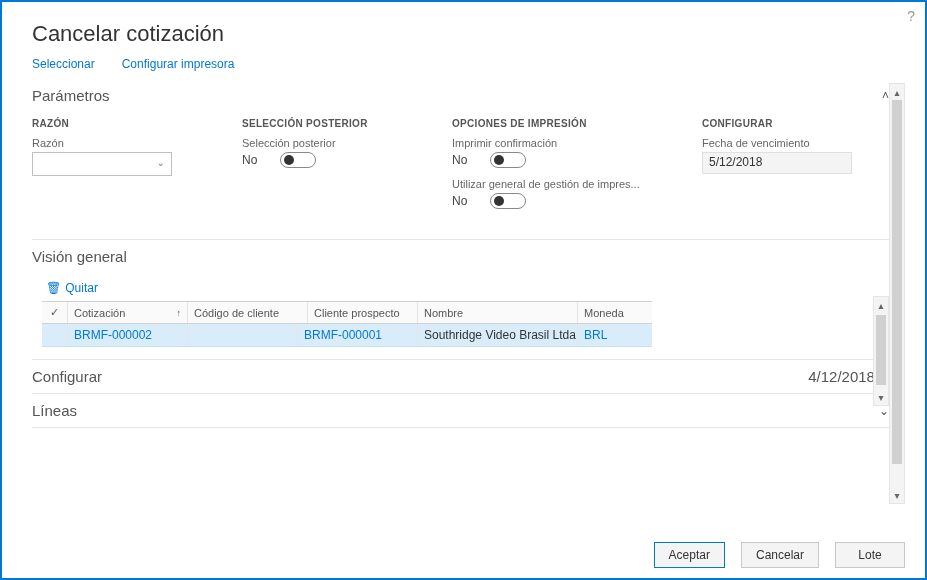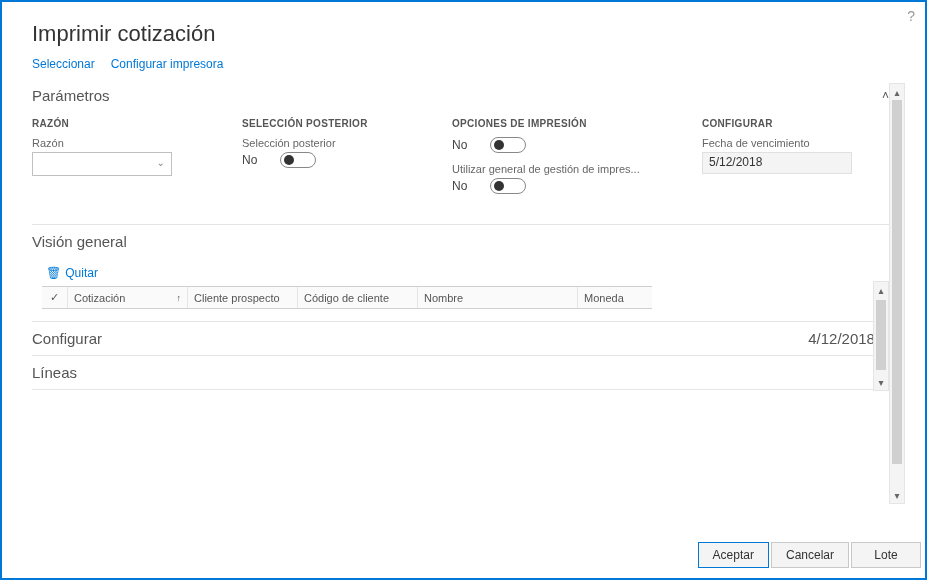--- a/index.html
+++ b/index.html
@@ -1,20 +1,20 @@
 <!DOCTYPE html>
 <html><head>
 <meta charset="utf-8">
 <style>
   * { box-sizing: border-box; }
   html, body { margin: 0; padding: 0; font-family: "Segoe UI", Arial, sans-serif; font-size: 12px; color: #333; background: #fff; }
   .window { width: 927px; height: 580px; border: 2px solid #0078d7; position: relative; padding: 15px 20px 50px 30px; }
   .help-icon { position: absolute; top: 6px; right: 10px; color: #999; font-size: 14px; cursor: pointer; }
   .page-title { font-size: 22px; font-weight: 300; color: #333; margin: 4px 0 10px 0; }
-  .top-row { display: flex; align-items: center; gap: 16px; margin-bottom: 10px; }
+  .top-row { display: flex; align-items: center; gap: 27px; margin-bottom: 10px; }
   .link { color: #0078d7; cursor: pointer; font-size: 12px; }
   .msg-box { border: 1px solid #b0b0b0; padding: 10px 40px; font-size: 12px; color: #333; margin-left: 110px; }
   .scroll-area { height: 425px; overflow-y: hidden; position: relative; padding-right: 16px; }
   .vscroll { position: absolute; right: 0; top: 2px; bottom: 2px; width: 16px; background: #f4f4f4; border: 1px solid #e5e5e5; }
   .vscroll .arrow { height: 16px; display: flex; align-items: center; justify-content: center; color: #666; font-size: 10px; }
   .vscroll .track { position: absolute; top: 16px; bottom: 16px; left: 0; right: 0; }
   .vscroll .thumb { position: absolute; left: 2px; right: 2px; background: #d0d0d0; }
   .vscroll .arrow.down { position: absolute; bottom: 0; left: 0; right: 0; }
 
   .section-header { display: flex; align-items: center; justify-content: space-between; padding: 6px 0; color: #555; font-size: 15px; font-weight: 400; }
@@ -53,31 +53,31 @@
   .grid-row { background: #d9ecf9; border-bottom: 1px solid #c9deee; font-size: 12px; }
   .linklike { color: #0078d7; }
   .check-col { width: 26px; display: flex; align-items: center; justify-content: center; border-right: 1px solid #e5e5e5; }
   .sort-arrow { font-size: 9px; }
 
   .overview-scroll { position: absolute; right: 0; top: 25px; height: 110px; width: 16px; background: #f4f4f4; border: 1px solid #e5e5e5; }
   .overview-scroll .arrow { height: 16px; display:flex;align-items:center;justify-content:center;color:#666;font-size:10px; }
   .overview-scroll .arrow.down { position:absolute; bottom:0;left:0;right:0; }
   .overview-scroll .thumb { position:absolute; left:2px; right:2px; top:18px; height:70px; background:#d0d0d0; }
 
-  .footer { position: absolute; bottom: 10px; right: 4px; display: flex; gap: 2px; }
+  .footer { position: absolute; bottom: 10px; right: 20px; display: flex; gap: 16px; }
   .btn { min-width: 70px; height: 26px; border: 1px solid #c8c8c8; background: #f4f4f4; color: #333; font-size: 12px; cursor: pointer; padding: 0 14px; }
   .btn.primary { border-color: #0078d7; }
 </style>
 </head>
 <body>
 
 <div class="window">
   <span class="help-icon">?</span>
 
-  <div class="page-title">Imprimir cotización</div>
+  <div class="page-title">Cancelar cotización</div>
 
   <div class="top-row">
     <span class="link">Seleccionar</span>
     <span class="link">Configurar impresora</span>
   </div>
 
   <div class="scroll-area">
 
     <div class="section-header">
       <span>Parámetros</span>
@@ -100,20 +100,21 @@
           <span class="toggle-val">No</span>
           <div class="toggle">
               <div class="knob"></div>
             </div>
         </div>
       </div>
 
       <div class="param-col" style="min-width:200px;">
         <div class="param-col-head">OPCIONES DE IMPRESIÓN</div>
         <div class="field-block">
+          <div class="field-label">Imprimir confirmación</div>
           <div class="toggle-row">
             <span class="toggle-val">No</span>
             <div class="toggle">
                 <div class="knob"></div>
               </div>
           </div>
         </div>
         <div class="field-block">
           <div class="field-label">Utilizar general de gestión de impres...</div>
           <div class="toggle-row">
@@ -145,24 +146,32 @@
         <span>Quitar</span>
       </div>
 
       <div class="grid">
         <div class="grid-head">
           <div class="gh col-check">✓</div>
           <div class="gh col-quot">
             <span>Cotización</span>
             <span class="sort-arrow">↑</span>
           </div>
+          <div class="gh col-cust">Código de cliente</div>
           <div class="gh col-prosp">Cliente prospecto</div>
-          <div class="gh col-cust">Código de cliente</div>
           <div class="gh col-name">Nombre</div>
           <div class="gh col-cur">Moneda</div>
+        </div>
+        <div class="grid-row">
+          <div class="check-col"></div>
+          <div class="gc col-quot linklike">BRMF-000002</div>
+          <div class="gc col-prosp"></div>
+          <div class="gc col-cust linklike">BRMF-000001</div>
+          <div class="gc col-name">Southridge Video Brasil Ltda</div>
+          <div class="gc col-cur linklike">BRL</div>
         </div>
       </div>
 
       <div class="overview-scroll">
         <div class="arrow">▴</div>
         <div class="thumb"></div>
         <div class="arrow down">▾</div>
       </div>
     </div>
 

